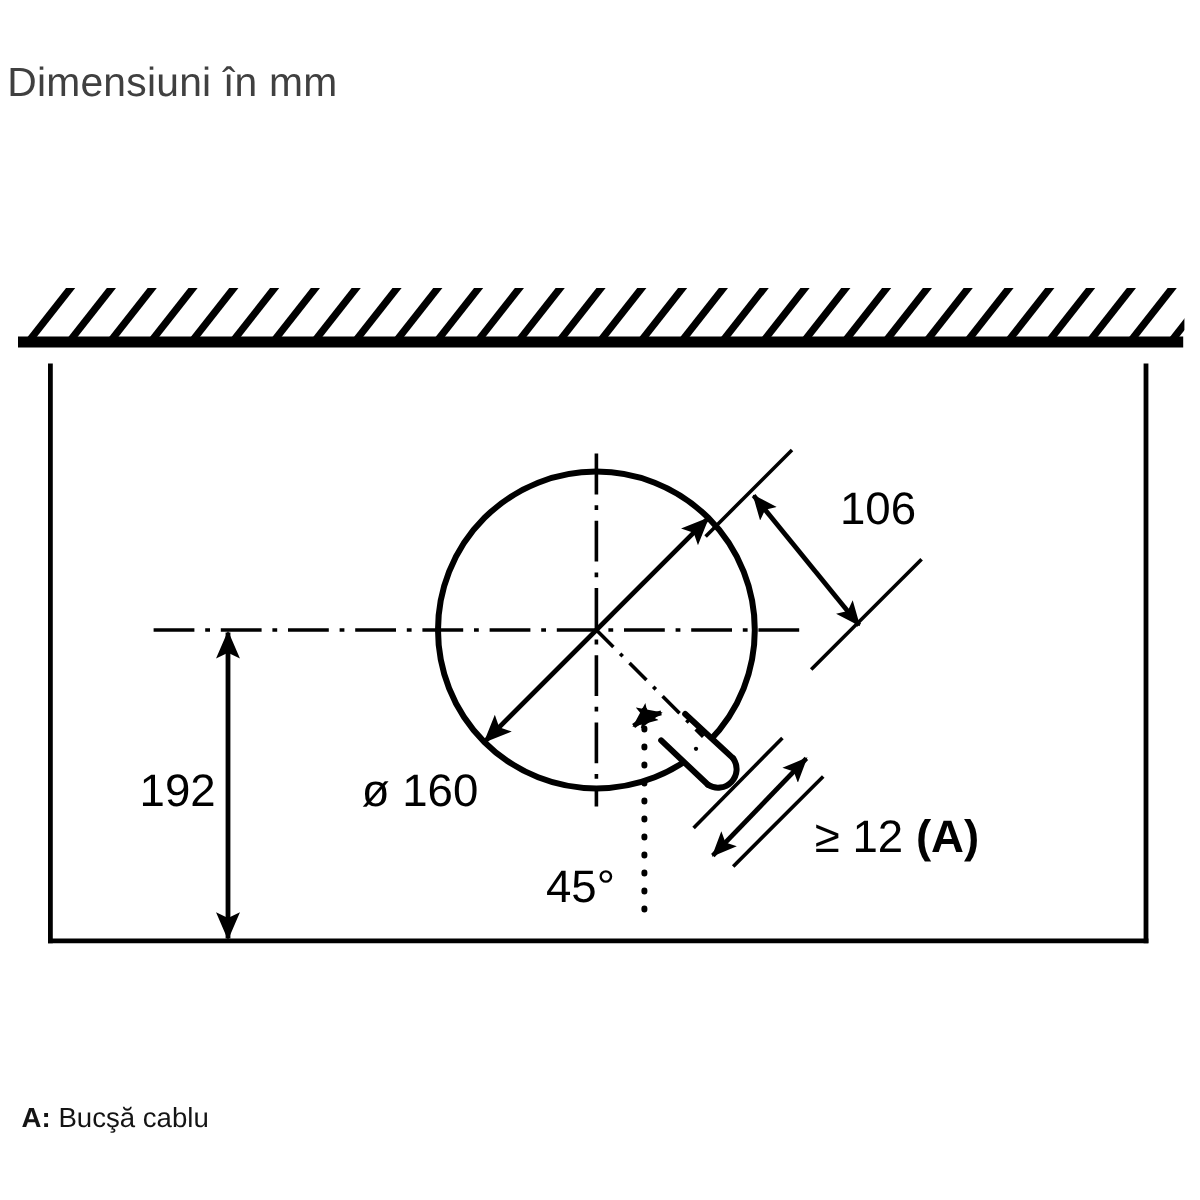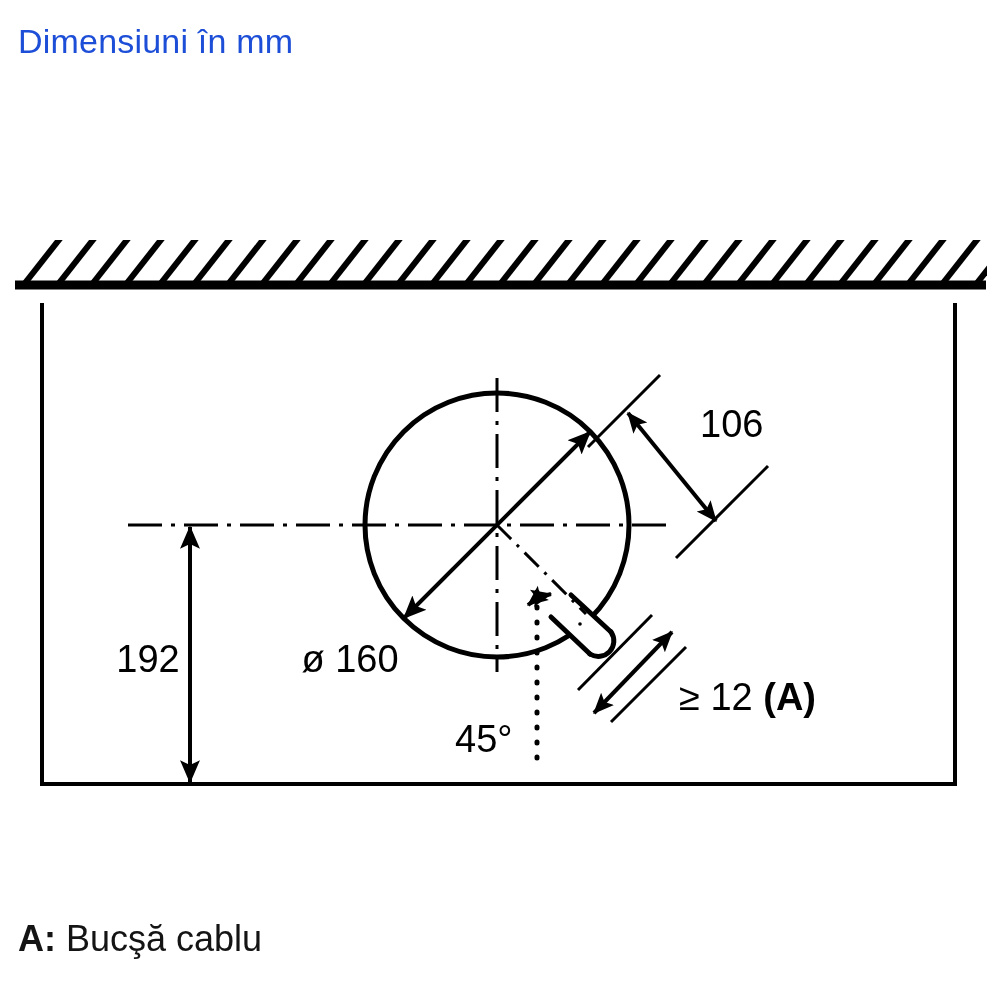--- a/index.html
+++ b/index.html
@@ -18,41 +18,42 @@
   }
   #sheet {
     position: absolute;
     left: 0;
     top: 0;
     width: 1000px;
     height: 1000px;
   }
   .hdr {
     position: absolute;
-    left: 18px;
+    left: 6px;
     white-space: nowrap;
-    color: #1d4ed8;
+    color: #404040;
+    margin-top: 28px;
   }
   #title-line1 {
     top: 22px;
     font-size: 34px;
     font-weight: 400;
     letter-spacing: 0.2px;
   }
   #title-line2 {
     top: 74px;
     font-size: 34px;
     font-weight: 700;
     letter-spacing: 0.2px;
   }
   #legend {
     position: absolute;
     left: 18px;
     top: 918px;
-    font-size: 36px;
+    font-size: 23px;
     white-space: nowrap;
     color: #141414;
   }
   #legend .legend-key {
     font-weight: 700;
   }
   #legend .legend-text {
     font-weight: 400;
   }
   svg { display: block; }

